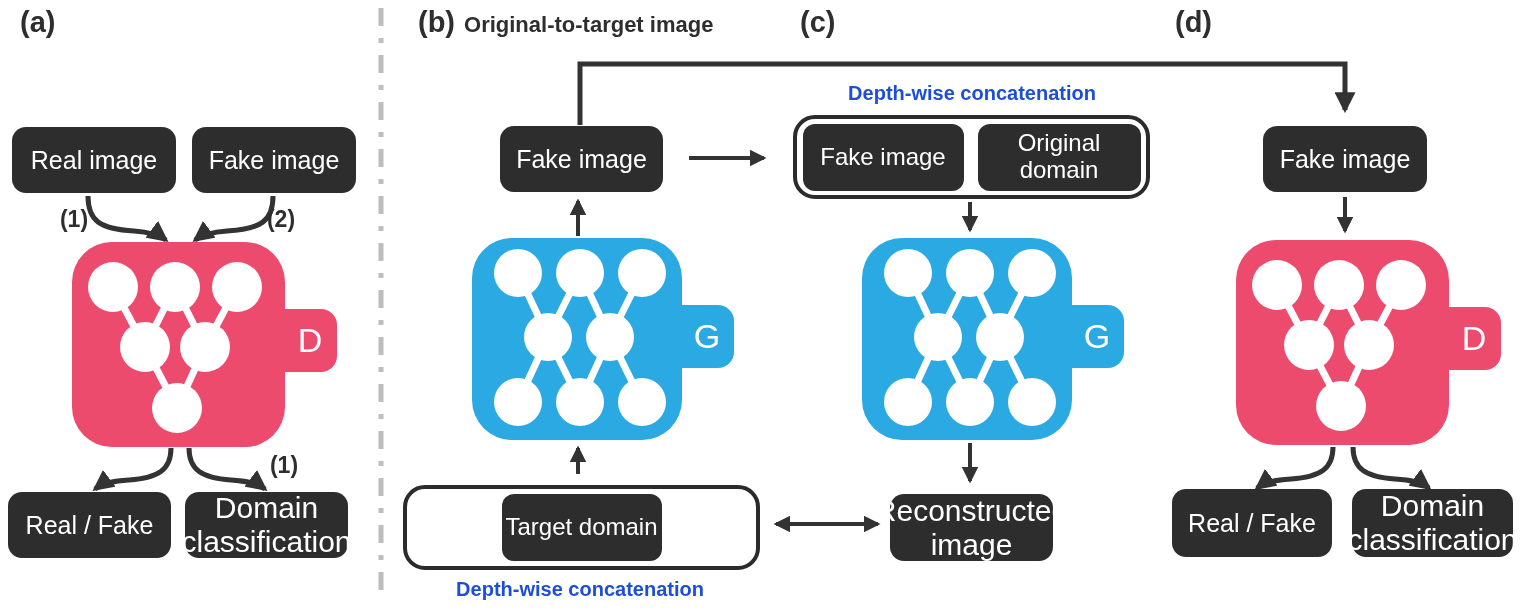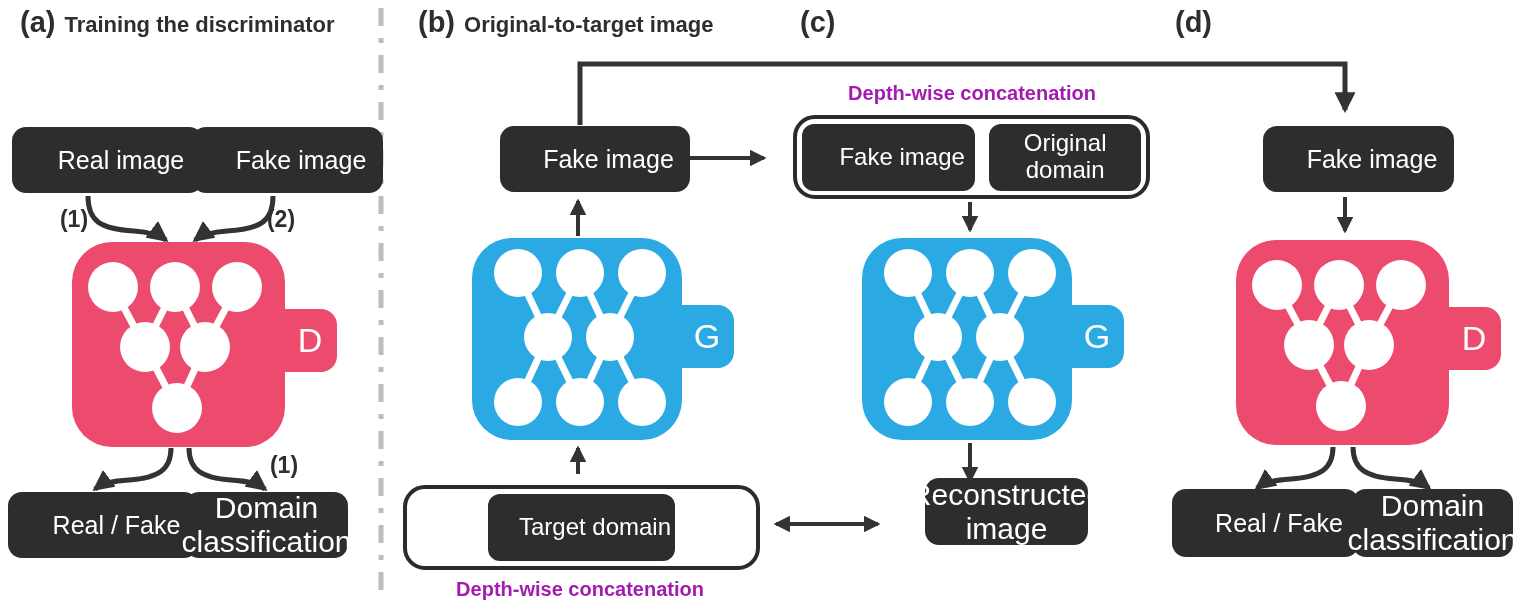--- a/index.html
+++ b/index.html
@@ -11,37 +11,37 @@
 
   
   .ptitle{position:absolute;display:flex;align-items:baseline;gap:9px;white-space:nowrap;}
   .ptitle .tag{font-size:29px;font-weight:bold;color:#2e2e2e;}
   .ptitle .txt{font-size:22px;font-weight:bold;color:#2e2e2e;}
 
   
   .dbox{
     position:absolute;background:#2d2d2d;border-radius:14px;
     display:flex;align-items:center;justify-content:center;text-align:center;
-    color:#ffffff;font-size:25px;line-height:1.12;padding-left:27px;
+    color:#ffffff;font-size:25px;line-height:1.12;
   }
   .dbox.small{font-size:30px;}
 
   
   .concat{
     position:absolute;background:#ffffff;border:4px solid #2b2b2b;border-radius:22px;
     box-sizing:border-box;display:flex;align-items:center;justify-content:center;gap:14px;
     padding:0 5px;
   }
   .concat .dbox{position:static;border-radius:12px;font-size:24px;}
 
   
   .alabel{position:absolute;font-size:23px;font-weight:600;color:#2e2e2e;text-align:center;white-space:nowrap;}
 
   
-  .caption{position:absolute;font-size:20px;font-weight:bold;color:#a21caf;text-align:center;}
+  .caption{position:absolute;font-size:20px;font-weight:bold;color:#1d4ed8;text-align:center;}
 
   
   .module{position:absolute;border-radius:40px;}
   .module.pink{background:#ec4b6d;}
   .module.blue{background:#2ba9e2;}
   .module svg{position:absolute;left:0;top:0;width:100%;height:100%;}
   .module .tab{
     position:absolute;width:54px;height:63px;top:67px;right:-52px;
     border-radius:0 16px 16px 0;
     display:flex;align-items:center;justify-content:center;
@@ -87,21 +87,20 @@
     <path d="M970,443 L970,481" fill="none" stroke="#333333" stroke-width="4" marker-end="url(#ah)"></path>
 
     <path d="M1345,197 L1345,231" fill="none" stroke="#333333" stroke-width="4" marker-end="url(#ah)"></path>
 
     <path d="M1333,447 C1333,469 1320,477 1291,479 C1275,480 1265,482 1257,488" fill="none" stroke="#333333" stroke-width="5" marker-end="url(#ah)"></path>
     <path d="M1353,447 C1353,469 1366,477 1395,479 C1411,480 1421,482 1429,488" fill="none" stroke="#333333" stroke-width="5" marker-end="url(#ah)"></path>
   </svg>
 
   <div class="ptitle" style="left:20px;top:6px;">
     <span class="tag">(a)</span>
-    <span class="txt">Training the discriminator</span>
   </div>
 
   <div class="dbox" style="left:12px;top:127px;width:164px;height:66px;">Real image</div>
   <div class="dbox" style="left:192px;top:127px;width:164px;height:66px;">Fake image</div>
 
   <div class="alabel" style="left:52px;top:206px;width:44px;">(1)</div>
   <div class="alabel" style="left:259px;top:206px;width:44px;">(2)</div>
 
   <div class="module pink" style="left:72px;top:242px;width:213px;height:205px;">
     <svg viewBox="0 0 213 205">
@@ -193,21 +192,21 @@
       <circle class="net-node" cx="138" cy="99" r="24"></circle>
       <circle class="net-node" cx="46" cy="164" r="24"></circle>
       <circle class="net-node" cx="108" cy="164" r="24"></circle>
       <circle class="net-node" cx="170" cy="164" r="24"></circle>
     </svg>
     <div class="tab">
       <span>G</span>
     </div>
   </div>
 
-  <div class="dbox small" style="left:890px;top:478px;width:163px;height:67px;padding:0 20px;box-sizing:border-box;margin-left:35px;">Reconstructed image</div>
+  <div class="dbox small" style="left:890px;top:494px;width:163px;height:67px;padding:0 20px;box-sizing:border-box;">Reconstructed image</div>
 
   <div class="ptitle" style="left:1175px;top:6px;">
     <span class="tag">(d)</span>
   </div>
 
   <div class="dbox" style="left:1263px;top:126px;width:164px;height:66px;">Fake image</div>
 
   <div class="module pink" style="left:1236px;top:240px;width:213px;height:205px;">
     <svg viewBox="0 0 213 205">
       <line class="net-line" x1="41" y1="45" x2="73" y2="105"></line>

